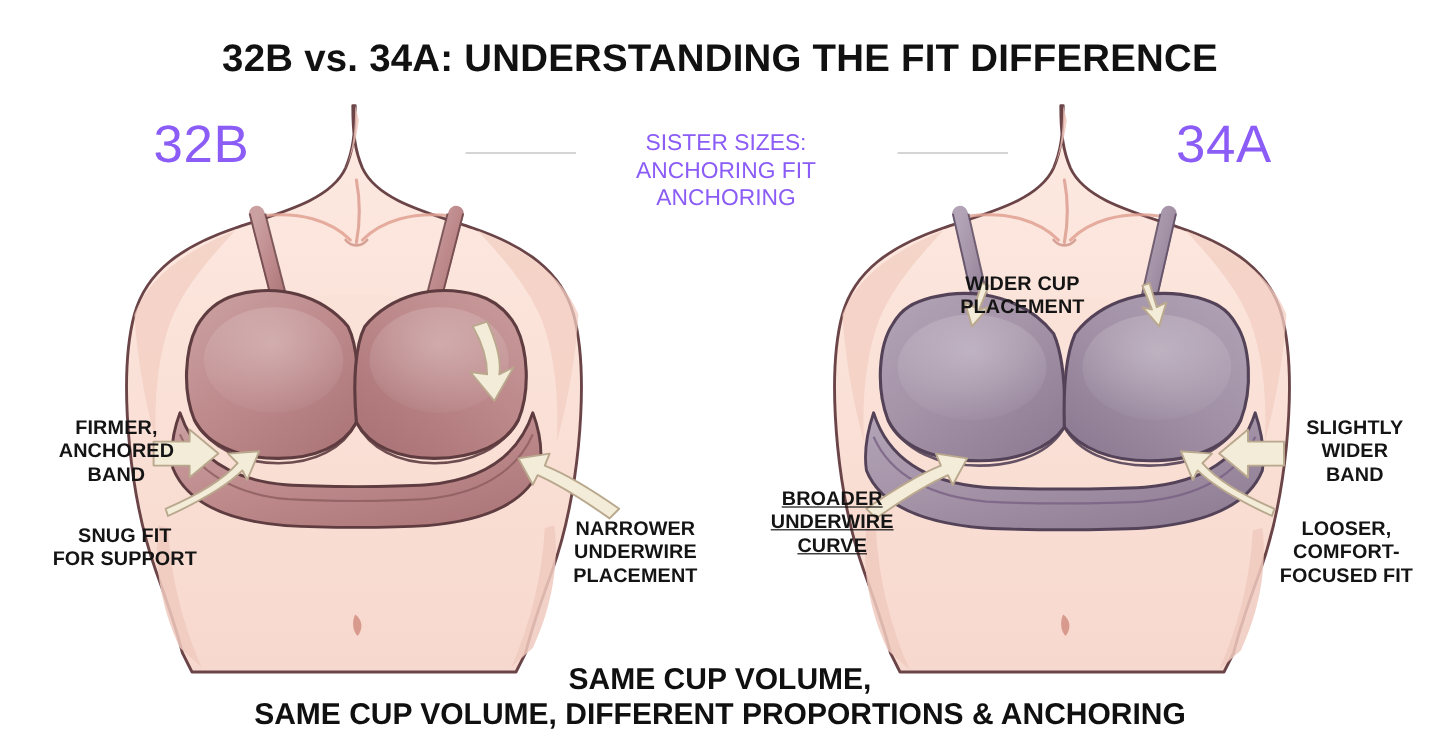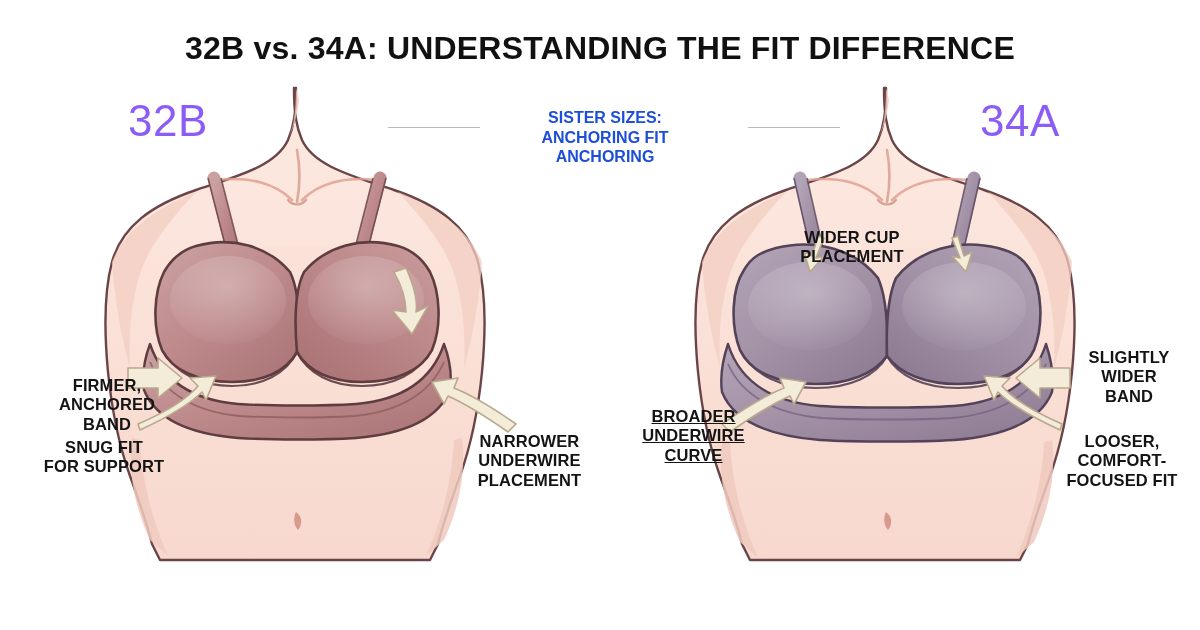--- a/index.html
+++ b/index.html
@@ -28,41 +28,41 @@
     font-size:44px;font-weight:400;color:#8b5cf6;
     letter-spacing:.5px;
   }
   .size-left{left:128px;top:96px;}
   .size-right{left:980px;top:96px;}
 
   
   .center-cap{
     position:absolute;left:480px;top:108px;width:250px;
     text-align:center;
-    font-size:16px;font-weight:700;line-height:1.22;
-    color:#1d4ed8;
+    font-size:19px;font-weight:400;line-height:1.22;
+    color:#8b5cf6;
   }
   .rule{
     position:absolute;height:1px;background:#b9b9b9;top:127px;
   }
   .rule-l{left:388px;width:92px;}
   .rule-r{right:388px;width:92px;}
 
   
   .ann{
     position:absolute;
     font-size:16.5px;font-weight:700;line-height:1.18;
     color:#141414;letter-spacing:.1px;
   }
   .ann.c{text-align:center;}
   .ann.l{text-align:center;}
 
   .ann-more{left:238px;top:200px;width:170px;}
   .ann-wider{left:772px;top:210px;width:160px;margin-top:18px;}
-  .ann-firmer{left:32px;top:348px;width:150px;margin-top:28px;}
+  .ann-firmer{left:22px;top:348px;width:150px;}
   .ann-snug{left:14px;top:438px;width:180px;}
   .ann-narrow{left:462px;top:432px;width:135px;}
   .ann-broad{left:626px;top:407px;width:135px;text-decoration:underline;}
   .ann-slight{left:1064px;top:348px;width:130px;}
   .ann-looser{left:1048px;top:432px;width:148px;}
 
   
   .bottom-cap{
     position:absolute;left:0;top:552px;width:1200px;
     text-align:center;color:#101010;
@@ -303,14 +303,18 @@
   <div class="ann c ann-snug">SNUG FIT<br>FOR SUPPORT</div>
 
   <div class="ann l ann-narrow">NARROWER<br>UNDERWIRE<br>PLACEMENT</div>
 
   <div class="ann l ann-broad">BROADER<br>UNDERWIRE<br>CURVE</div>
 
   <div class="ann c ann-slight">SLIGHTLY<br>WIDER<br>BAND</div>
 
   <div class="ann c ann-looser">LOOSER,<br>COMFORT-<br>FOCUSED FIT</div>
 
+  <div class="bottom-cap">
+    <div>SAME CUP VOLUME,</div>
+    <div>SAME CUP VOLUME, DIFFERENT PROPORTIONS &amp; ANCHORING</div>
+  </div>
 
 </div>
 
 </body></html>

